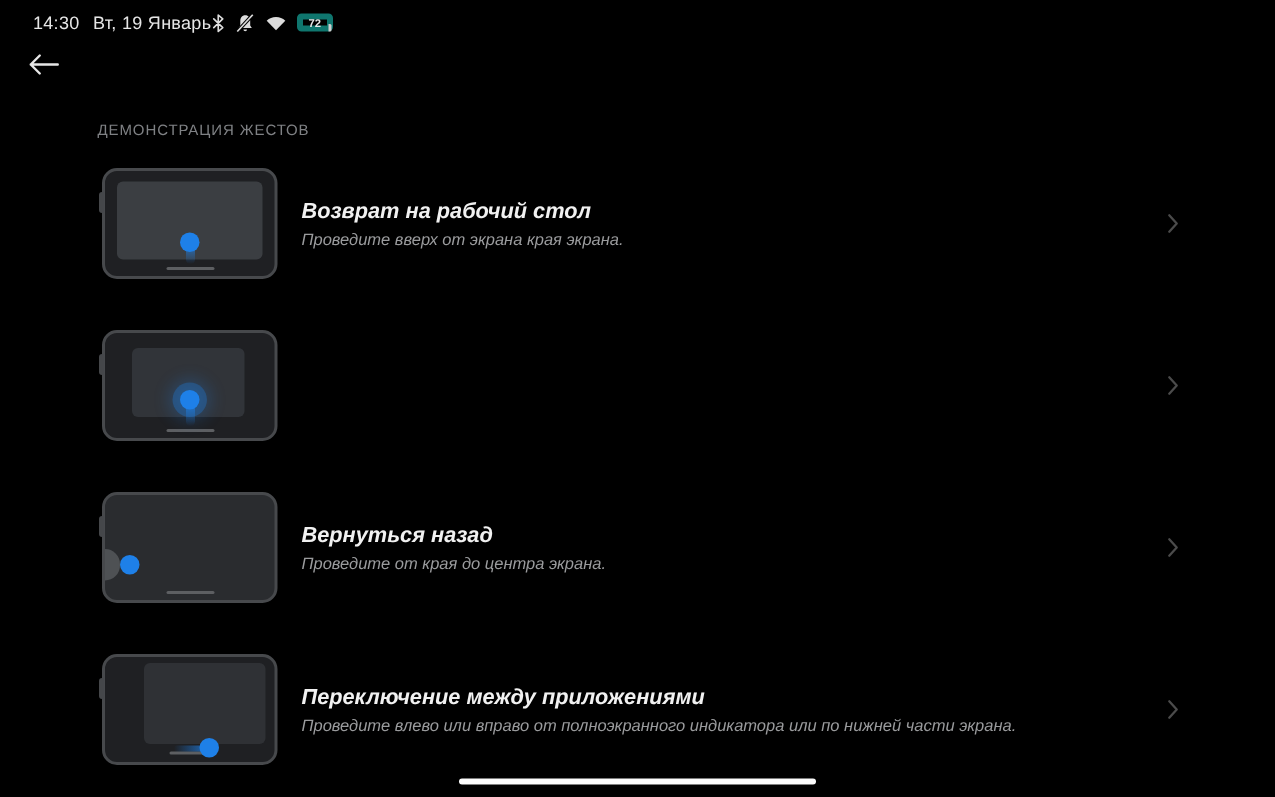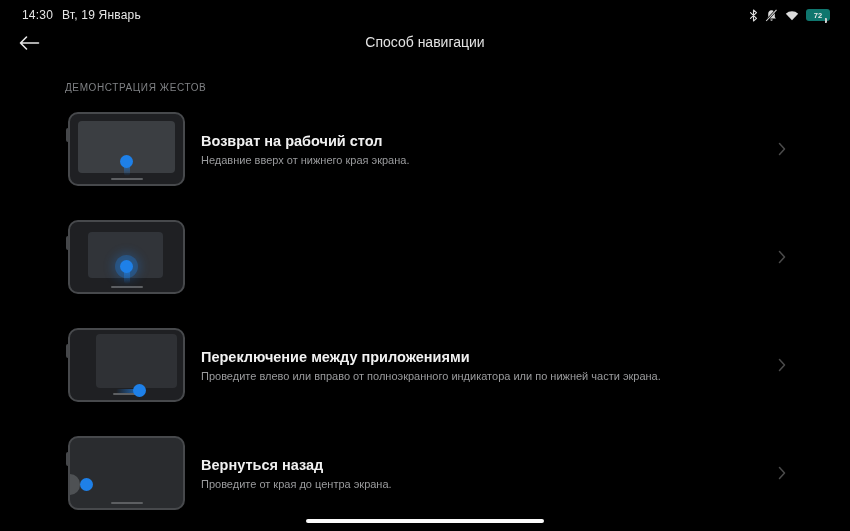--- a/index.html
+++ b/index.html
@@ -5,27 +5,27 @@
   * { margin:0; padding:0; box-sizing:border-box; }
   html,body { width:850px; height:531px; overflow:hidden; }
   body {
     background:#000;
     font-family:"Liberation Sans","DejaVu Sans",sans-serif;
     color:#e8e8e8;
     position:relative;
   }
   
   .status-bar {
-    height:24px; display:flex; justify-content:space-between; align-items:center;
+    height:24px; display:flex; justify-content:flex-start; align-items:center;
     padding:6px 20px 0 22px; font-size:12px; color:#e6e6e6;
   }
   .status-left { display:flex; gap:9px; align-items:center; font-weight:500; letter-spacing:.2px; }
   .status-right { display:flex; gap:7px; align-items:center; }
   .battery {
-    width:24px; height:12px; border:6px solid #0f766e; border-radius:3px;
+    width:24px; height:12px; border:4px solid #0f766e; border-radius:3px;
     display:flex; align-items:center; justify-content:center; position:relative;
     font-size:7.5px; color:#e8e8e8; font-weight:700;
   }
   .battery::after {
     content:""; position:absolute; right:-3px; top:3px; width:2px; height:5px;
     background:#cfcfcf; border-radius:0 1px 1px 0;
   }
   
   .app-header { position:relative; height:34px; margin-top:2px; }
   .back-btn {
@@ -39,21 +39,21 @@
   
   .section-label {
     margin:22px 0 0 65px; font-size:10px; color:#7f8184; letter-spacing:.6px;
   }
   
   .rows { margin-top:2px; }
   .row {
     height:108px; display:flex; align-items:center;
     padding-left:68px; padding-right:64px; cursor:pointer;
   }
-  .row-text { margin-left:16px; min-width:0; }
+  .row-text { margin-left:16px; min-width:0;font-style:italic; }
   .row-title { font-size:14.5px; font-weight:700; color:#f1f1f1; margin-bottom:5px; }
   .row-subtitle { font-size:11px; color:#9a9b9d; }
   .chevron { margin-left:auto; display:flex; align-items:center; }
   
   .thumb {
     flex:none; width:117px; height:74px; position:relative;
     background:#1f2023; border:2px solid #47494c; border-radius:10px;
   }
   .thumb::before { 
     content:""; position:absolute; left:-4px; top:14px; width:3px; height:14px;
@@ -143,37 +143,36 @@
     </span>
   </div>
 </div>
 
 <div class="app-header">
   <button class="back-btn">
     <svg width="22" height="16" viewBox="0 0 22 16">
       <path d="M8.5 2 L2.5 8 L8.5 14 M2.5 8 L20.5 8" fill="none" stroke="#e6e6e6" stroke-width="1.6" stroke-linecap="round" stroke-linejoin="round"></path>
     </svg>
   </button>
-  <div class="page-title">Способ навигации</div>
 </div>
 
 <div class="section-label">ДЕМОНСТРАЦИЯ ЖЕСТОВ</div>
 
 <div class="rows">
   <div class="row">
     <div class="thumb v-swipe-up">
       <div class="screen"></div>
 
       <div class="trail"></div>
       <div class="dot"></div>
       <div class="indicator"></div>
     </div>
     <div class="row-text">
       <div class="row-title">Возврат на рабочий стол</div>
-      <div class="row-subtitle">Недавние вверх от нижнего края экрана.</div>
+      <div class="row-subtitle">Проведите вверх от экрана края экрана.</div>
     </div>
     <div class="chevron">
       <svg width="8" height="14" viewBox="0 0 8 14">
           <polyline points="1.5,1.5 6.5,7 1.5,12.5" fill="none" stroke="#4b4b4b" stroke-width="1.5" stroke-linecap="round" stroke-linejoin="round"></polyline>
         </svg>
     </div>
   </div>
 
   <div class="row">
     <div class="thumb v-swipe-up-hold">
@@ -186,51 +185,51 @@
     <div class="row-text">
     </div>
     <div class="chevron">
       <svg width="8" height="14" viewBox="0 0 8 14">
           <polyline points="1.5,1.5 6.5,7 1.5,12.5" fill="none" stroke="#4b4b4b" stroke-width="1.5" stroke-linecap="round" stroke-linejoin="round"></polyline>
         </svg>
     </div>
   </div>
 
   <div class="row">
+    <div class="thumb v-edge-swipe">
+
+      <div class="edge-pill"></div>
+
+      <div class="dot"></div>
+      <div class="indicator"></div>
+    </div>
+    <div class="row-text">
+      <div class="row-title">Вернуться назад</div>
+      <div class="row-subtitle">Проведите от края до центра экрана.</div>
+    </div>
+    <div class="chevron">
+      <svg width="8" height="14" viewBox="0 0 8 14">
+          <polyline points="1.5,1.5 6.5,7 1.5,12.5" fill="none" stroke="#4b4b4b" stroke-width="1.5" stroke-linecap="round" stroke-linejoin="round"></polyline>
+        </svg>
+    </div>
+  </div>
+
+  <div class="row">
     <div class="thumb v-switch-apps">
       <div class="screen"></div>
 
       <div class="trail"></div>
       <div class="dot"></div>
       <div class="indicator"></div>
     </div>
     <div class="row-text">
       <div class="row-title">Переключение между приложениями</div>
       <div class="row-subtitle">Проведите влево или вправо от полноэкранного индикатора или по нижней части экрана.</div>
     </div>
     <div class="chevron">
       <svg width="8" height="14" viewBox="0 0 8 14">
           <polyline points="1.5,1.5 6.5,7 1.5,12.5" fill="none" stroke="#4b4b4b" stroke-width="1.5" stroke-linecap="round" stroke-linejoin="round"></polyline>
         </svg>
     </div>
   </div>
-
-  <div class="row">
-    <div class="thumb v-edge-swipe">
-
-      <div class="edge-pill"></div>
-
-      <div class="dot"></div>
-      <div class="indicator"></div>
-    </div>
-    <div class="row-text">
-      <div class="row-title">Вернуться назад</div>
-      <div class="row-subtitle">Проведите от края до центра экрана.</div>
-    </div>
-    <div class="chevron">
-      <svg width="8" height="14" viewBox="0 0 8 14">
-          <polyline points="1.5,1.5 6.5,7 1.5,12.5" fill="none" stroke="#4b4b4b" stroke-width="1.5" stroke-linecap="round" stroke-linejoin="round"></polyline>
-        </svg>
-    </div>
-  </div>
 </div>
 
 <div class="home-bar"></div>
 
 </body></html>

